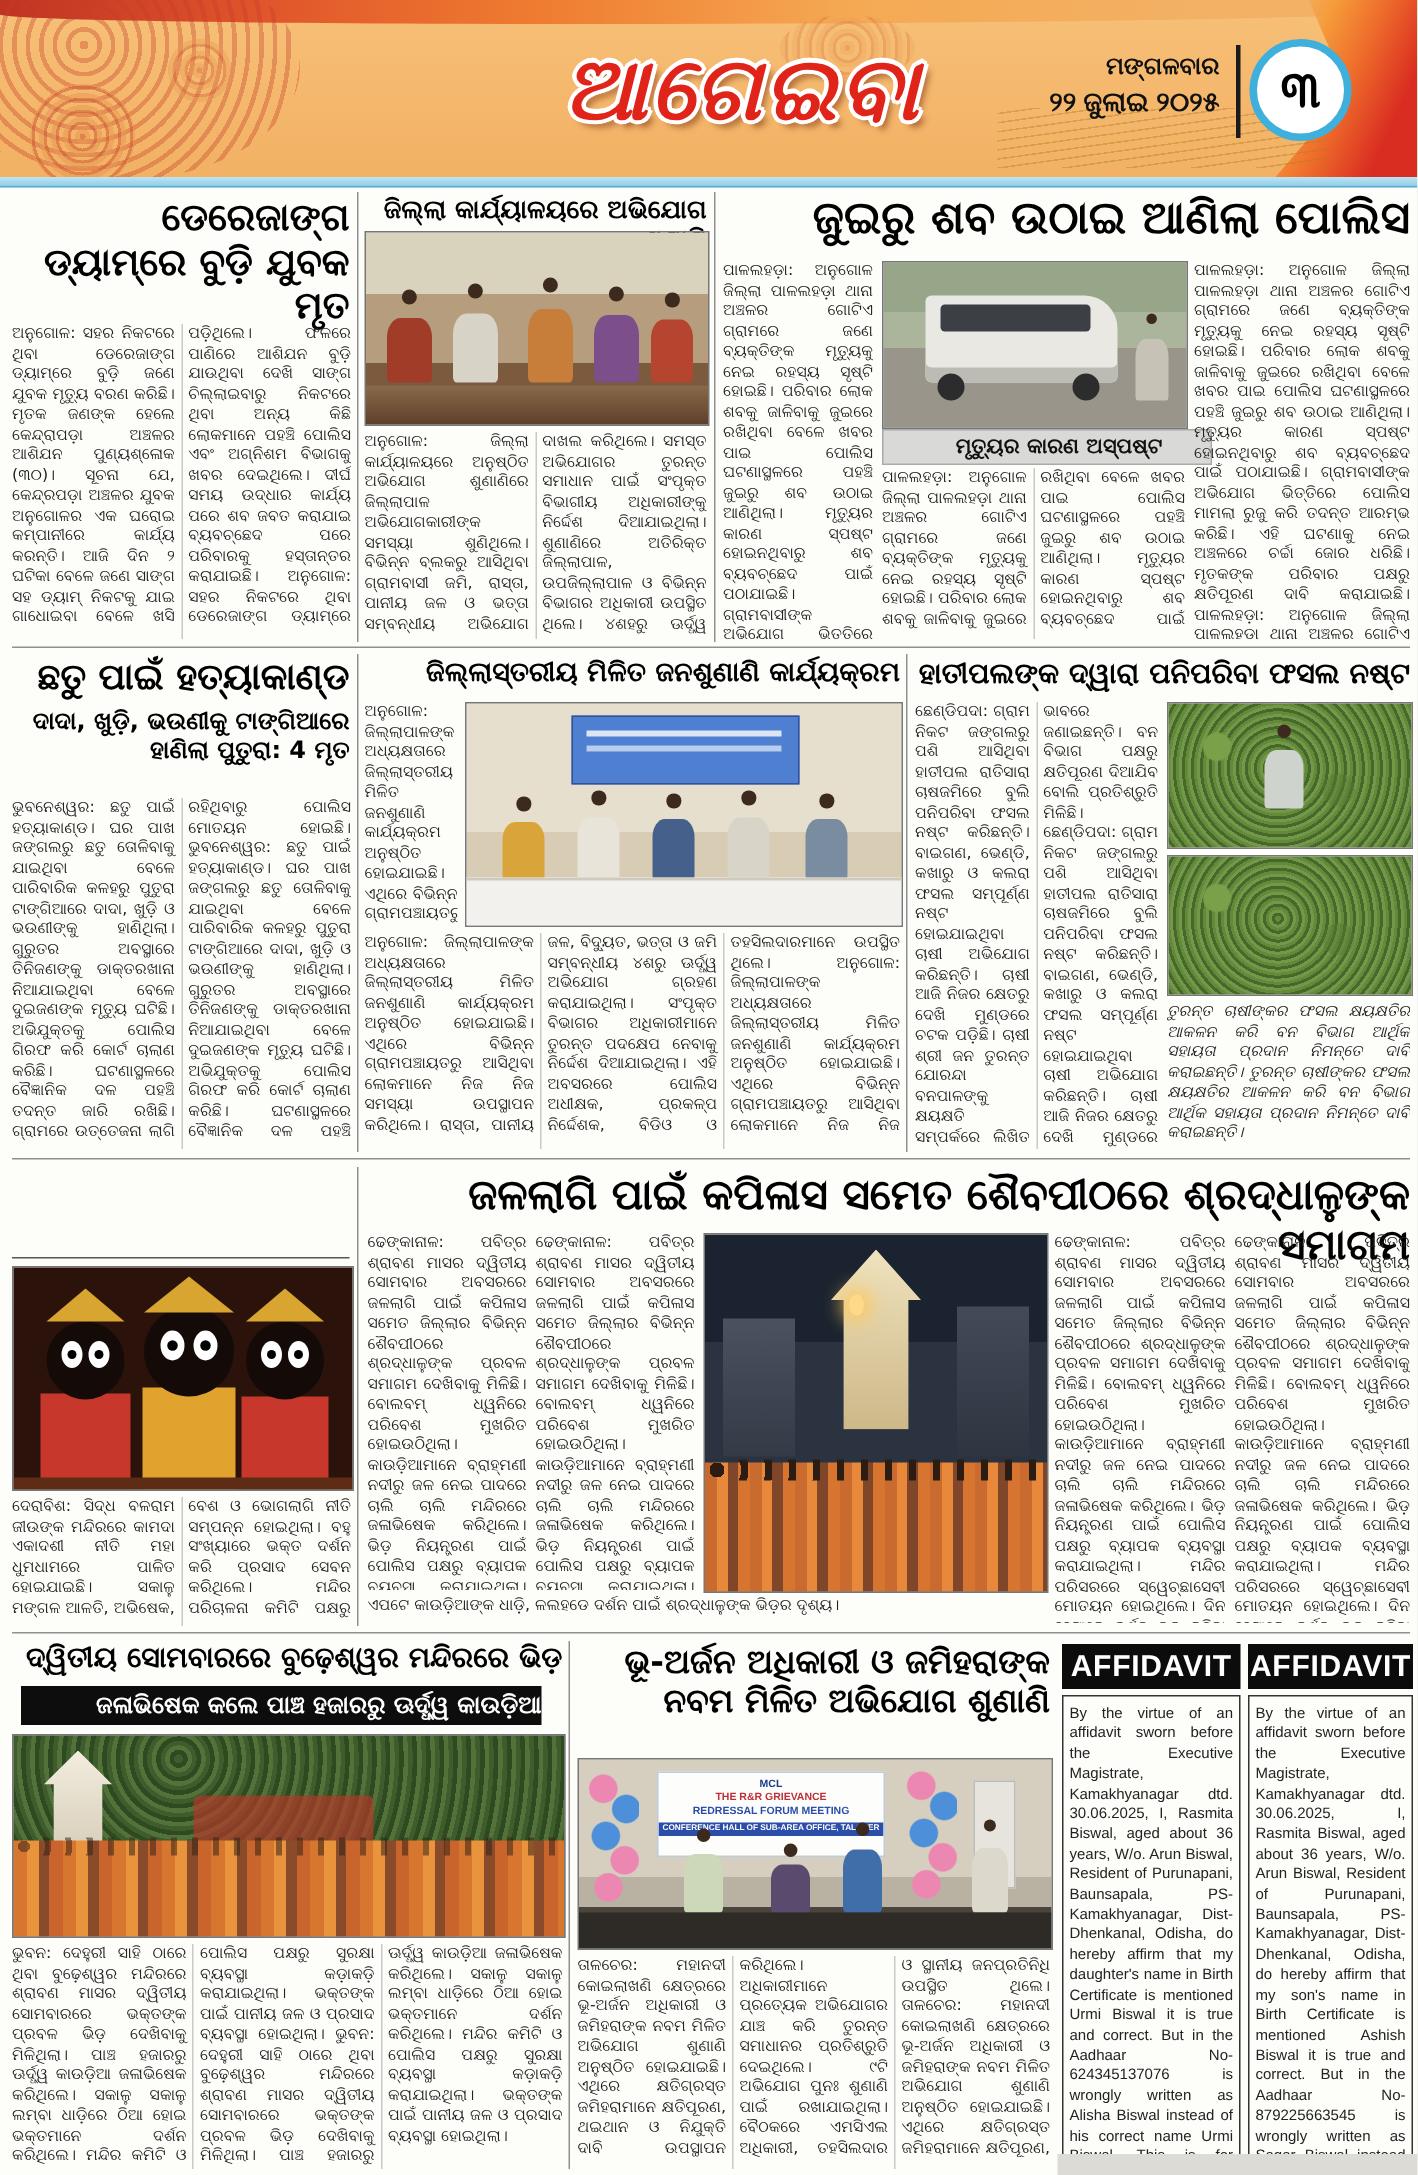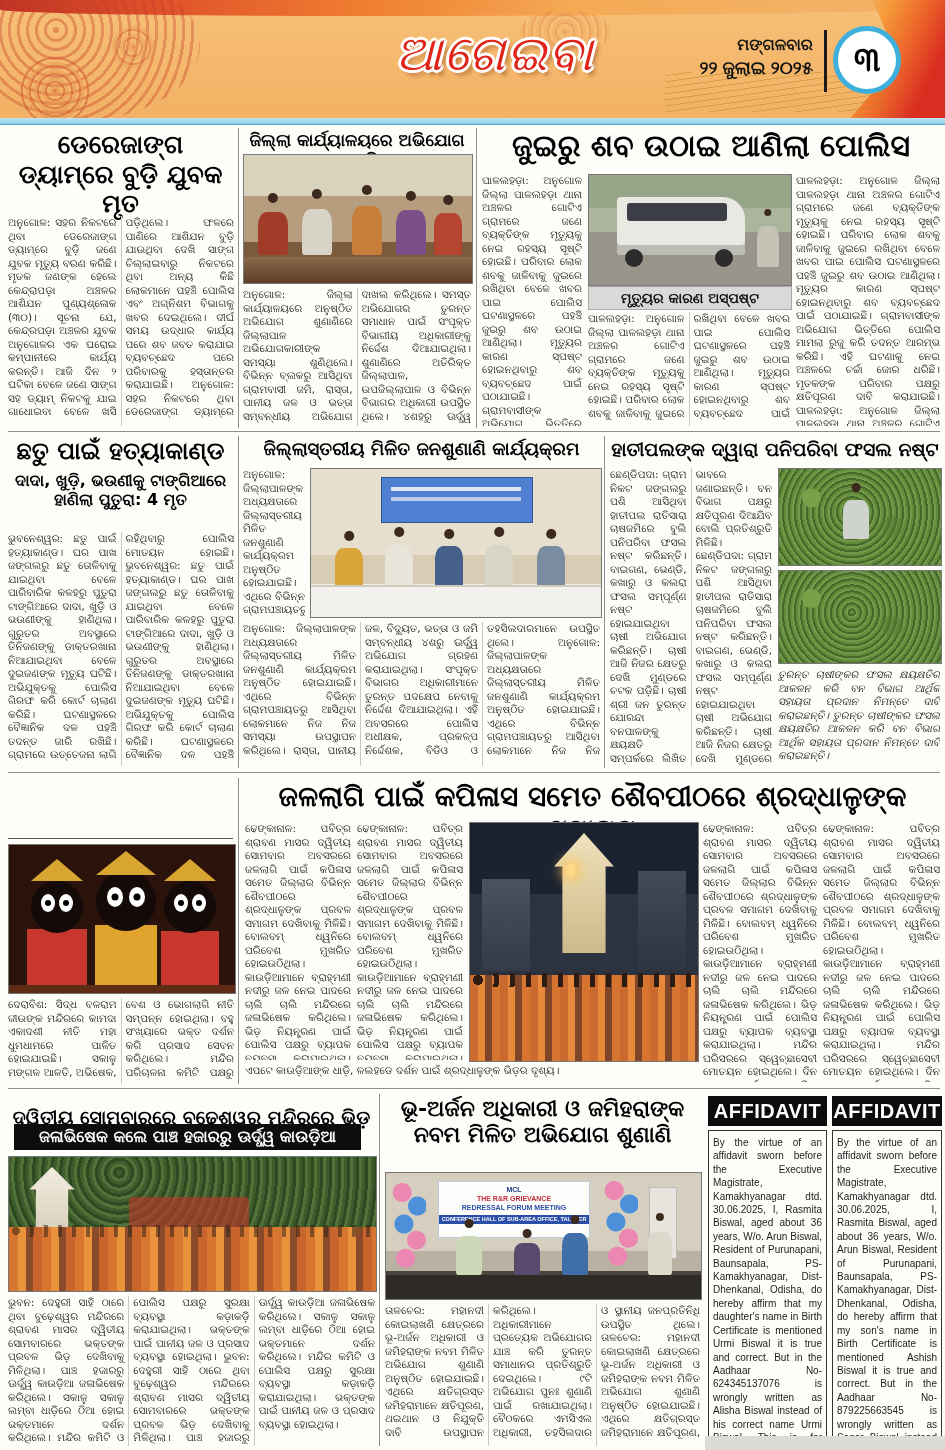--- a/index.html
+++ b/index.html
@@ -16,45 +16,45 @@
   .mh-mandala{position:absolute;left:20px;top:56px;width:70px;height:70px;border-radius:50%;opacity:.55;
             background:repeating-radial-gradient(circle,#cf5b34 0 2px,#e89a55 2px 5px,rgba(246,188,114,.1) 5px 8px);}
   .mh-mandala.m2{left:110px;top:24px;width:46px;height:46px;opacity:.4;}
   .mh-mandala.m3{left:520px;top:10px;width:90px;height:44px;opacity:.25;}
   .mh-flame{position:absolute;right:0;top:0;width:110px;height:118px;
             background:linear-gradient(115deg,rgba(246,188,114,0) 18%,#f59b3a 34%,#ee6b2b 55%,#d92d21 80%);
             clip-path:polygon(34% 0,100% 0,100% 100%,14% 100%,58% 52%);}
   .mh-goldlines{position:absolute;right:60px;bottom:6px;width:220px;height:40px;opacity:.5;
             background:repeating-linear-gradient(-8deg,rgba(177,124,24,.8) 0 1px,transparent 1px 6px);}
   #paper-title{position:absolute;left:330px;top:26px;width:330px;text-align:center;
-            font-size:48px;font-weight:normal;font-style:italic;letter-spacing:2px;color:#e02419;
+            font-size:58px;font-weight:bold;font-style:italic;letter-spacing:2px;color:#e02419;
             text-shadow:-2px -2px 0 #fff,2px -2px 0 #fff,-2px 2px 0 #fff,2px 2px 0 #fff,0 -3px 0 #fff,0 3px 0 #fff,-3px 0 0 #fff,3px 0 0 #fff,4px 5px 4px rgba(120,40,10,.55);}
   #mh-dateblock{position:absolute;right:132px;top:34px;text-align:right;color:#111;line-height:1.35;}
   #mh-weekday{font-size:16px;font-weight:bold;}
   #mh-date{font-size:18px;font-weight:bold;}
   .mh-vbar{position:absolute;right:118px;top:30px;width:3px;height:62px;background:#1a1a1a;}
   #mh-pagecircle{position:absolute;right:44px;top:26px;width:58px;height:58px;border-radius:50%;
             background:#fff;border:5px solid #3fb0dc;display:flex;align-items:center;justify-content:center;
             font-size:34px;font-weight:bold;color:#000;}
   #mh-bluerule{position:absolute;left:0;top:118px;width:945px;height:6px;
             background:linear-gradient(#bfe3f2,#8ecfe9);border-bottom:1px solid #57a9cc;}
   
-  .headline{position:absolute;font-weight:bold;color:#000;text-align:center;line-height:1.18;
+  .headline{position:absolute;font-weight:bold;color:#000;text-align:right;line-height:1.18;
             font-family:"DejaVu Sans","Liberation Sans",sans-serif;}
   .bodytext{position:absolute;font-size:10.5px;line-height:13.5px;text-align:justify;overflow:hidden;
             color:#222;font-family:"DejaVu Sans","Liberation Sans",sans-serif;}
   .cols2{column-count:2;column-gap:9px;column-rule:1px solid #c9c9c9;}
   .cols3{column-count:3;column-gap:9px;column-rule:1px solid #c9c9c9;}
   .vrule{position:absolute;width:1px;background:#8f8f8f;}
   .hrule{position:absolute;height:1px;background:#8f8f8f;}
   .photo{position:absolute;overflow:hidden;background:#999;border:1px solid #777;}
   .caption-bar{position:absolute;background:#d9d9d7;color:#111;font-weight:bold;text-align:center;
             font-size:14px;line-height:22px;border:1px solid #aaa;
             font-family:"DejaVu Sans","Liberation Sans",sans-serif;}
-  .subhead-inverse{position:absolute;background:#0d0d0d;color:#fff;font-weight:bold;text-align:center;
+  .subhead-inverse{position:absolute;background:#0d0d0d;color:#fff;font-weight:bold;text-align:right;
             font-family:"DejaVu Sans","Liberation Sans",sans-serif;}
   .photo-caption{position:absolute;font-size:10.5px;line-height:13.5px;text-align:justify;overflow:hidden;
             color:#222;font-family:"DejaVu Sans","Liberation Sans",sans-serif;}
   
   .tx-greenfield{background:radial-gradient(circle at 20% 30%,#7ba04a 0 6%,transparent 7%),
             radial-gradient(circle at 70% 60%,#55793173 0 8%,transparent 9%),
             repeating-radial-gradient(circle at 45% 45%,#628a38 0 2px,#46682a 2px 4px,#74984a 4px 6px);}
   .tx-trees{background:repeating-radial-gradient(circle at 30% 20%,#3e5c2c 0 3px,#2e4a20 3px 6px,#527239 6px 9px);}
   .person{position:absolute;}
   .person .head{position:absolute;left:50%;top:0;transform:translateX(-50%);width:34%;aspect-ratio:1;
@@ -137,21 +137,21 @@
   <div class="photo" style="left:588px;top:174px;width:202px;height:110px;background:linear-gradient(#97a688 0 30%,#aab59b 30% 52%,#9a958b 52% 100%);">
     <div style="position:absolute;left:28px;top:22px;width:128px;height:58px;background:#e9e8e2;border-radius:4px 22px 4px 4px;box-shadow:inset 0 -10px 0 #bdbcb4;"></div>
     <div style="position:absolute;left:38px;top:28px;width:100px;height:18px;background:#3c3f45;border-radius:3px;"></div>
     <div style="position:absolute;left:36px;top:74px;width:18px;height:18px;background:#2c2c2c;border-radius:50%;"></div>
     <div style="position:absolute;left:126px;top:74px;width:18px;height:18px;background:#2c2c2c;border-radius:50%;"></div>
     <div class="person" style="left:168px;top:34px;width:22px;height:58px;">
         <div class="head"></div>
         <div class="torso" style="background:#c7c2b6;"></div>
       </div>
   </div>
-  <div class="caption-bar" style="left:588px;top:286px;width:202px;height:22px;">ମୃତ୍ୟୁର କାରଣ ଅସ୍ପଷ୍ଟ</div>
+  <div class="caption-bar" style="left:588px;top:286px;width:202px;height:22px;padding-left:16px;">ମୃତ୍ୟୁର କାରଣ ଅସ୍ପଷ୍ଟ</div>
   <div class="bodytext cols2" style="left:588px;top:312px;width:202px;height:114px;">ପାଳଲହଡ଼ା: ଅନୁଗୋଳ ଜିଲ୍ଲା ପାଳଲହଡ଼ା ଥାନା ଅଞ୍ଚଳର ଗୋଟିଏ ଗ୍ରାମରେ ଜଣେ ବ୍ୟକ୍ତିଙ୍କ ମୃତ୍ୟୁକୁ ନେଇ ରହସ୍ୟ ସୃଷ୍ଟି ହୋଇଛି। ପରିବାର ଲୋକ ଶବକୁ ଜାଳିବାକୁ ଜୁଇରେ ରଖିଥିବା ବେଳେ ଖବର ପାଇ ପୋଲିସ ଘଟଣାସ୍ଥଳରେ ପହଞ୍ଚି ଜୁଇରୁ ଶବ ଉଠାଇ ଆଣିଥିଲା। ମୃତ୍ୟୁର କାରଣ ସ୍ପଷ୍ଟ ହୋଇନଥିବାରୁ ଶବ ବ୍ୟବଚ୍ଛେଦ ପାଇଁ ପଠାଯାଇଛି। ଗ୍ରାମବାସୀଙ୍କ ଅଭିଯୋଗ ଭିତ୍ତିରେ ପୋଲିସ ମାମଲା ରୁଜୁ କରି ତଦନ୍ତ ଆରମ୍ଭ କରିଛି। ଏହି ଘଟଣାକୁ ନେଇ ଅଞ୍ଚଳରେ ଚର୍ଚ୍ଚା ଜୋର ଧରିଛି। ମୃତକଙ୍କ ପରିବାର ପକ୍ଷରୁ କ୍ଷତିପୂରଣ ଦାବି କରାଯାଇଛି। ପାଳଲହଡ଼ା: ଅନୁଗୋଳ ଜିଲ୍ଲା ପାଳଲହଡ଼ା ଥାନା ଅଞ୍ଚଳର ଗୋଟିଏ ଗ୍ରାମରେ ଜଣେ ବ୍ୟକ୍ତିଙ୍କ ମୃତ୍ୟୁକୁ ନେଇ ରହସ୍ୟ ସୃଷ୍ଟି ହୋଇଛି। ପରିବାର ଲୋକ ଶବକୁ ଜାଳିବାକୁ ଜୁଇରେ ରଖିଥିବା ବେଳେ ଖବର ପାଇ ପୋଲିସ ଘଟଣାସ୍ଥଳରେ ପହଞ୍ଚି ଜୁଇରୁ ଶବ ଉଠାଇ ଆଣିଥିଲା। ମୃତ୍ୟୁର କାରଣ ସ୍ପଷ୍ଟ ହୋଇନଥିବାରୁ ଶବ ବ୍ୟବଚ୍ଛେଦ ପାଇଁ ପଠାଯାଇଛି। ଗ୍ରାମବାସୀଙ୍କ ଅଭିଯୋଗ ଭିତ୍ତିରେ ପୋଲିସ ମାମଲା ରୁଜୁ କରି ତଦନ୍ତ ଆରମ୍ଭ କରିଛି। ଏହି ଘଟଣାକୁ ନେଇ ଅଞ୍ଚଳରେ ଚର୍ଚ୍ଚା ଜୋର ଧରିଛି। ମୃତକଙ୍କ ପରିବାର ପକ୍ଷରୁ କ୍ଷତିପୂରଣ ଦାବି କରାଯାଇଛି।</div>
   <div class="bodytext" style="left:796px;top:174px;width:144px;height:252px;">ପାଳଲହଡ଼ା: ଅନୁଗୋଳ ଜିଲ୍ଲା ପାଳଲହଡ଼ା ଥାନା ଅଞ୍ଚଳର ଗୋଟିଏ ଗ୍ରାମରେ ଜଣେ ବ୍ୟକ୍ତିଙ୍କ ମୃତ୍ୟୁକୁ ନେଇ ରହସ୍ୟ ସୃଷ୍ଟି ହୋଇଛି। ପରିବାର ଲୋକ ଶବକୁ ଜାଳିବାକୁ ଜୁଇରେ ରଖିଥିବା ବେଳେ ଖବର ପାଇ ପୋଲିସ ଘଟଣାସ୍ଥଳରେ ପହଞ୍ଚି ଜୁଇରୁ ଶବ ଉଠାଇ ଆଣିଥିଲା। ମୃତ୍ୟୁର କାରଣ ସ୍ପଷ୍ଟ ହୋଇନଥିବାରୁ ଶବ ବ୍ୟବଚ୍ଛେଦ ପାଇଁ ପଠାଯାଇଛି। ଗ୍ରାମବାସୀଙ୍କ ଅଭିଯୋଗ ଭିତ୍ତିରେ ପୋଲିସ ମାମଲା ରୁଜୁ କରି ତଦନ୍ତ ଆରମ୍ଭ କରିଛି। ଏହି ଘଟଣାକୁ ନେଇ ଅଞ୍ଚଳରେ ଚର୍ଚ୍ଚା ଜୋର ଧରିଛି। ମୃତକଙ୍କ ପରିବାର ପକ୍ଷରୁ କ୍ଷତିପୂରଣ ଦାବି କରାଯାଇଛି। ପାଳଲହଡ଼ା: ଅନୁଗୋଳ ଜିଲ୍ଲା ପାଳଲହଡ଼ା ଥାନା ଅଞ୍ଚଳର ଗୋଟିଏ ଗ୍ରାମରେ ଜଣେ ବ୍ୟକ୍ତିଙ୍କ ମୃତ୍ୟୁକୁ ନେଇ ରହସ୍ୟ ସୃଷ୍ଟି ହୋଇଛି। ପରିବାର ଲୋକ ଶବକୁ ଜାଳିବାକୁ ଜୁଇରେ ରଖିଥିବା ବେଳେ ଖବର ପାଇ ପୋଲିସ ଘଟଣାସ୍ଥଳରେ ପହଞ୍ଚି ଜୁଇରୁ ଶବ ଉଠାଇ ଆଣିଥିଲା। ମୃତ୍ୟୁର କାରଣ ସ୍ପଷ୍ଟ ହୋଇନଥିବାରୁ ଶବ ବ୍ୟବଚ୍ଛେଦ ପାଇଁ ପଠାଯାଇଛି। ଗ୍ରାମବାସୀଙ୍କ ଅଭିଯୋଗ ଭିତ୍ତିରେ ପୋଲିସ ମାମଲା ରୁଜୁ କରି ତଦନ୍ତ ଆରମ୍ଭ କରିଛି। ଏହି ଘଟଣାକୁ ନେଇ ଅଞ୍ଚଳରେ ଚର୍ଚ୍ଚା ଜୋର ଧରିଛି। ମୃତକଙ୍କ ପରିବାର ପକ୍ଷରୁ କ୍ଷତିପୂରଣ ଦାବି କରାଯାଇଛି।</div>
 
   <div class="hrule" style="left:8px;top:431px;width:932px;"></div>
 
   <div class="headline" style="left:8px;top:437px;width:225px;font-size:24px;">ଛତୁ ପାଇଁ ହତ୍ୟାକାଣ୍ଡ</div>
   <div class="headline" style="left:8px;top:472px;width:225px;font-size:16px;font-weight:bold;">ଦାଦା, ଖୁଡ଼ି, ଭଉଣୀକୁ ଟାଙ୍ଗିଆରେ ହାଣିଲା ପୁତୁରା: 4 ମୃତ</div>
   <div class="bodytext cols2" style="left:8px;top:532px;width:226px;height:234px;">ଭୁବନେଶ୍ୱର: ଛତୁ ପାଇଁ ହତ୍ୟାକାଣ୍ଡ। ଘର ପାଖ ଜଙ୍ଗଲରୁ ଛତୁ ତୋଳିବାକୁ ଯାଇଥିବା ବେଳେ ପାରିବାରିକ କଳହରୁ ପୁତୁରା ଟାଙ୍ଗିଆରେ ଦାଦା, ଖୁଡ଼ି ଓ ଭଉଣୀଙ୍କୁ ହାଣିଥିଲା। ଗୁରୁତର ଅବସ୍ଥାରେ ତିନିଜଣଙ୍କୁ ଡାକ୍ତରଖାନା ନିଆଯାଇଥିବା ବେଳେ ଦୁଇଜଣଙ୍କ ମୃତ୍ୟୁ ଘଟିଛି। ଅଭିଯୁକ୍ତକୁ ପୋଲିସ ଗିରଫ କରି କୋର୍ଟ ଚାଲାଣ କରିଛି। ଘଟଣାସ୍ଥଳରେ ବୈଜ୍ଞାନିକ ଦଳ ପହଞ୍ଚି ତଦନ୍ତ ଜାରି ରଖିଛି। ଗ୍ରାମରେ ଉତ୍ତେଜନା ଲାଗି ରହିଥିବାରୁ ପୋଲିସ ମୋତୟନ ହୋଇଛି। ଭୁବନେଶ୍ୱର: ଛତୁ ପାଇଁ ହତ୍ୟାକାଣ୍ଡ। ଘର ପାଖ ଜଙ୍ଗଲରୁ ଛତୁ ତୋଳିବାକୁ ଯାଇଥିବା ବେଳେ ପାରିବାରିକ କଳହରୁ ପୁତୁରା ଟାଙ୍ଗିଆରେ ଦାଦା, ଖୁଡ଼ି ଓ ଭଉଣୀଙ୍କୁ ହାଣିଥିଲା। ଗୁରୁତର ଅବସ୍ଥାରେ ତିନିଜଣଙ୍କୁ ଡାକ୍ତରଖାନା ନିଆଯାଇଥିବା ବେଳେ ଦୁଇଜଣଙ୍କ ମୃତ୍ୟୁ ଘଟିଛି। ଅଭିଯୁକ୍ତକୁ ପୋଲିସ ଗିରଫ କରି କୋର୍ଟ ଚାଲାଣ କରିଛି। ଘଟଣାସ୍ଥଳରେ ବୈଜ୍ଞାନିକ ଦଳ ପହଞ୍ଚି ତଦନ୍ତ ଜାରି ରଖିଛି। ଗ୍ରାମରେ ଉତ୍ତେଜନା ଲାଗି ରହିଥିବାରୁ ପୋଲିସ ମୋତୟନ ହୋଇଛି। ଭୁବନେଶ୍ୱର: ଛତୁ ପାଇଁ ହତ୍ୟାକାଣ୍ଡ। ଘର ପାଖ ଜଙ୍ଗଲରୁ ଛତୁ ତୋଳିବାକୁ ଯାଇଥିବା ବେଳେ ପାରିବାରିକ କଳହରୁ ପୁତୁରା ଟାଙ୍ଗିଆରେ ଦାଦା, ଖୁଡ଼ି ଓ ଭଉଣୀଙ୍କୁ ହାଣିଥିଲା। ଗୁରୁତର ଅବସ୍ଥାରେ ତିନିଜଣଙ୍କୁ ଡାକ୍ତରଖାନା ନିଆଯାଇଥିବା ବେଳେ ଦୁଇଜଣଙ୍କ ମୃତ୍ୟୁ ଘଟିଛି। ଅଭିଯୁକ୍ତକୁ ପୋଲିସ ଗିରଫ କରି କୋର୍ଟ ଚାଲାଣ କରିଛି। ଘଟଣାସ୍ଥଳରେ ବୈଜ୍ଞାନିକ ଦଳ ପହଞ୍ଚି ତଦନ୍ତ ଜାରି ରଖିଛି। ଗ୍ରାମରେ ଉତ୍ତେଜନା ଲାଗି ରହିଥିବାରୁ ପୋଲିସ ମୋତୟନ ହୋଇଛି।</div>
 
   <div class="vrule" style="left:238px;top:436px;height:332px;"></div>
@@ -244,21 +244,21 @@
     <div style="position:absolute;left:96px;top:40px;width:10px;height:14px;background:#ffd98a;border-radius:50%;box-shadow:0 0 12px 5px rgba(255,200,90,.8);"></div>
     <div style="position:absolute;left:0;bottom:0;width:100%;height:86px;background:repeating-linear-gradient(90deg,#c96a2e 0 8px,#e8883a 8px 15px,#80462a 15px 22px,#d77430 22px 30px);"></div>
     <div style="position:absolute;left:0;bottom:74px;width:100%;height:14px;background:repeating-radial-gradient(circle at 8px 7px,#2c1c12 0 5px,transparent 5px 16px);"></div>
   </div>
   <div class="photo-caption" style="left:245px;top:1064px;width:452px;height:18px;white-space:nowrap;overflow:hidden;">ଏପଟେ କାଉଡ଼ିଆଙ୍କ ଧାଡ଼ି, ଳଲହଡେ ଦର୍ଶନ ପାଇଁ ଶ୍ରଦ୍ଧାଳୁଙ୍କ ଭିଡ଼ର ଦୃଶ୍ୟ।</div>
   <div class="bodytext" style="left:703px;top:822px;width:114px;height:260px;">ଢେଙ୍କାନାଳ: ପବିତ୍ର ଶ୍ରାବଣ ମାସର ଦ୍ୱିତୀୟ ସୋମବାର ଅବସରରେ ଜଳଲାଗି ପାଇଁ କପିଳାସ ସମେତ ଜିଲ୍ଲାର ବିଭିନ୍ନ ଶୈବପୀଠରେ ଶ୍ରଦ୍ଧାଳୁଙ୍କ ପ୍ରବଳ ସମାଗମ ଦେଖିବାକୁ ମିଳିଛି। ବୋଲବମ୍ ଧ୍ୱନିରେ ପରିବେଶ ମୁଖରିତ ହୋଇଉଠିଥିଲା। କାଉଡ଼ିଆମାନେ ବ୍ରାହ୍ମଣୀ ନଦୀରୁ ଜଳ ନେଇ ପାଦରେ ଚାଲି ଚାଲି ମନ୍ଦିରରେ ଜଳାଭିଷେକ କରିଥିଲେ। ଭିଡ଼ ନିୟନ୍ତ୍ରଣ ପାଇଁ ପୋଲିସ ପକ୍ଷରୁ ବ୍ୟାପକ ବ୍ୟବସ୍ଥା କରାଯାଇଥିଲା। ମନ୍ଦିର ପରିସରରେ ସ୍ୱେଚ୍ଛାସେବୀ ମୋତୟନ ହୋଇଥିଲେ। ଦିନ ୧୨ଟାରେ ଦର୍ଶନ ବନ୍ଦ ରହିବା ପରେ ପୁଣି ଆରମ୍ଭ ହୋଇଥିଲା। ଶ୍ରଦ୍ଧାଳୁମାନେ ଧାଡ଼ିରେ ଠିଆ ହୋଇ ଦର୍ଶନ କରିଥିଲେ। ଢେଙ୍କାନାଳ: ପବିତ୍ର ଶ୍ରାବଣ ମାସର ଦ୍ୱିତୀୟ ସୋମବାର ଅବସରରେ ଜଳଲାଗି ପାଇଁ କପିଳାସ ସମେତ ଜିଲ୍ଲାର ବିଭିନ୍ନ ଶୈବପୀଠରେ ଶ୍ରଦ୍ଧାଳୁଙ୍କ ପ୍ରବଳ ସମାଗମ ଦେଖିବାକୁ ମିଳିଛି। ବୋଲବମ୍ ଧ୍ୱନିରେ ପରିବେଶ ମୁଖରିତ ହୋଇଉଠିଥିଲା। କାଉଡ଼ିଆମାନେ ବ୍ରାହ୍ମଣୀ ନଦୀରୁ ଜଳ ନେଇ ପାଦରେ ଚାଲି ଚାଲି ମନ୍ଦିରରେ ଜଳାଭିଷେକ କରିଥିଲେ। ଭିଡ଼ ନିୟନ୍ତ୍ରଣ ପାଇଁ ପୋଲିସ ପକ୍ଷରୁ ବ୍ୟାପକ ବ୍ୟବସ୍ଥା କରାଯାଇଥିଲା। ମନ୍ଦିର ପରିସରରେ ସ୍ୱେଚ୍ଛାସେବୀ ମୋତୟନ ହୋଇଥିଲେ। ଦିନ ୧୨ଟାରେ ଦର୍ଶନ ବନ୍ଦ ରହିବା ପରେ ପୁଣି ଆରମ୍ଭ ହୋଇଥିଲା। ଶ୍ରଦ୍ଧାଳୁମାନେ ଧାଡ଼ିରେ ଠିଆ ହୋଇ ଦର୍ଶନ କରିଥିଲେ।</div>
   <div class="bodytext" style="left:823px;top:822px;width:117px;height:260px;">ଢେଙ୍କାନାଳ: ପବିତ୍ର ଶ୍ରାବଣ ମାସର ଦ୍ୱିତୀୟ ସୋମବାର ଅବସରରେ ଜଳଲାଗି ପାଇଁ କପିଳାସ ସମେତ ଜିଲ୍ଲାର ବିଭିନ୍ନ ଶୈବପୀଠରେ ଶ୍ରଦ୍ଧାଳୁଙ୍କ ପ୍ରବଳ ସମାଗମ ଦେଖିବାକୁ ମିଳିଛି। ବୋଲବମ୍ ଧ୍ୱନିରେ ପରିବେଶ ମୁଖରିତ ହୋଇଉଠିଥିଲା। କାଉଡ଼ିଆମାନେ ବ୍ରାହ୍ମଣୀ ନଦୀରୁ ଜଳ ନେଇ ପାଦରେ ଚାଲି ଚାଲି ମନ୍ଦିରରେ ଜଳାଭିଷେକ କରିଥିଲେ। ଭିଡ଼ ନିୟନ୍ତ୍ରଣ ପାଇଁ ପୋଲିସ ପକ୍ଷରୁ ବ୍ୟାପକ ବ୍ୟବସ୍ଥା କରାଯାଇଥିଲା। ମନ୍ଦିର ପରିସରରେ ସ୍ୱେଚ୍ଛାସେବୀ ମୋତୟନ ହୋଇଥିଲେ। ଦିନ ୧୨ଟାରେ ଦର୍ଶନ ବନ୍ଦ ରହିବା ପରେ ପୁଣି ଆରମ୍ଭ ହୋଇଥିଲା। ଶ୍ରଦ୍ଧାଳୁମାନେ ଧାଡ଼ିରେ ଠିଆ ହୋଇ ଦର୍ଶନ କରିଥିଲେ। ଢେଙ୍କାନାଳ: ପବିତ୍ର ଶ୍ରାବଣ ମାସର ଦ୍ୱିତୀୟ ସୋମବାର ଅବସରରେ ଜଳଲାଗି ପାଇଁ କପିଳାସ ସମେତ ଜିଲ୍ଲାର ବିଭିନ୍ନ ଶୈବପୀଠରେ ଶ୍ରଦ୍ଧାଳୁଙ୍କ ପ୍ରବଳ ସମାଗମ ଦେଖିବାକୁ ମିଳିଛି। ବୋଲବମ୍ ଧ୍ୱନିରେ ପରିବେଶ ମୁଖରିତ ହୋଇଉଠିଥିଲା। କାଉଡ଼ିଆମାନେ ବ୍ରାହ୍ମଣୀ ନଦୀରୁ ଜଳ ନେଇ ପାଦରେ ଚାଲି ଚାଲି ମନ୍ଦିରରେ ଜଳାଭିଷେକ କରିଥିଲେ। ଭିଡ଼ ନିୟନ୍ତ୍ରଣ ପାଇଁ ପୋଲିସ ପକ୍ଷରୁ ବ୍ୟାପକ ବ୍ୟବସ୍ଥା କରାଯାଇଥିଲା। ମନ୍ଦିର ପରିସରରେ ସ୍ୱେଚ୍ଛାସେବୀ ମୋତୟନ ହୋଇଥିଲେ। ଦିନ ୧୨ଟାରେ ଦର୍ଶନ ବନ୍ଦ ରହିବା ପରେ ପୁଣି ଆରମ୍ଭ ହୋଇଥିଲା। ଶ୍ରଦ୍ଧାଳୁମାନେ ଧାଡ଼ିରେ ଠିଆ ହୋଇ ଦର୍ଶନ କରିଥିଲେ।</div>
 
   <div class="hrule" style="left:8px;top:1088px;width:932px;"></div>
 
-  <div class="headline" style="left:8px;top:1094px;width:367px;font-size:19px;margin-top:12px;">ଦ୍ୱିତୀୟ ସୋମବାରରେ ବୁଢ଼େଶ୍ୱର ମନ୍ଦିରରେ ଭିଡ଼</div>
+  <div class="headline" style="left:8px;top:1094px;width:367px;font-size:19px;">ଦ୍ୱିତୀୟ ସୋମବାରରେ ବୁଢ଼େଶ୍ୱର ମନ୍ଦିରରେ ଭିଡ଼</div>
   <div class="subhead-inverse" style="left:14px;top:1124px;width:347px;height:26px;font-size:16px;line-height:26px;">ଜଳାଭିଷେକ କଲେ ପାଞ୍ଚ ହଜାରରୁ ଊର୍ଦ୍ଧ୍ୱ କାଉଡ଼ିଆ</div>
   <div class="photo" style="left:8px;top:1156px;width:367px;height:134px;">
     <div class="tx-trees" style="position:absolute;left:0;top:0;width:100%;height:58%;"></div>
     <div style="position:absolute;left:16px;top:10px;width:54px;height:66px;background:linear-gradient(#f3ede0,#d8cfba);clip-path:polygon(50% 0,92% 34%,80% 34%,80% 100%,20% 100%,20% 34%,8% 34%);"></div>
     <div style="position:absolute;left:120px;top:40px;width:120px;height:36px;background:#b03a2a;opacity:.7;border-radius:4px;"></div>
     <div style="position:absolute;left:0;bottom:0;width:100%;height:48%;background:repeating-linear-gradient(90deg,#d7762f 0 9px,#e9933c 9px 17px,#8a4b2b 17px 24px,#c9642c 24px 33px);"></div>
     <div style="position:absolute;left:0;bottom:40%;width:100%;height:12px;background:repeating-radial-gradient(circle at 7px 6px,#31201485 0 4px,transparent 4px 14px);"></div>
   </div>
   <div class="bodytext cols3" style="left:8px;top:1296px;width:367px;height:150px;">ଭୁବନ: ଦେହୁରୀ ସାହି ଠାରେ ଥିବା ବୁଢ଼େଶ୍ୱର ମନ୍ଦିରରେ ଶ୍ରାବଣ ମାସର ଦ୍ୱିତୀୟ ସୋମବାରରେ ଭକ୍ତଙ୍କ ପ୍ରବଳ ଭିଡ଼ ଦେଖିବାକୁ ମିଳିଥିଲା। ପାଞ୍ଚ ହଜାରରୁ ଊର୍ଦ୍ଧ୍ୱ କାଉଡ଼ିଆ ଜଳାଭିଷେକ କରିଥିଲେ। ସକାଳୁ ସକାଳୁ ଲମ୍ବା ଧାଡ଼ିରେ ଠିଆ ହୋଇ ଭକ୍ତମାନେ ଦର୍ଶନ କରିଥିଲେ। ମନ୍ଦିର କମିଟି ଓ ପୋଲିସ ପକ୍ଷରୁ ସୁରକ୍ଷା ବ୍ୟବସ୍ଥା କଡ଼ାକଡ଼ି କରାଯାଇଥିଲା। ଭକ୍ତଙ୍କ ପାଇଁ ପାନୀୟ ଜଳ ଓ ପ୍ରସାଦ ବ୍ୟବସ୍ଥା ହୋଇଥିଲା। ଭୁବନ: ଦେହୁରୀ ସାହି ଠାରେ ଥିବା ବୁଢ଼େଶ୍ୱର ମନ୍ଦିରରେ ଶ୍ରାବଣ ମାସର ଦ୍ୱିତୀୟ ସୋମବାରରେ ଭକ୍ତଙ୍କ ପ୍ରବଳ ଭିଡ଼ ଦେଖିବାକୁ ମିଳିଥିଲା। ପାଞ୍ଚ ହଜାରରୁ ଊର୍ଦ୍ଧ୍ୱ କାଉଡ଼ିଆ ଜଳାଭିଷେକ କରିଥିଲେ। ସକାଳୁ ସକାଳୁ ଲମ୍ବା ଧାଡ଼ିରେ ଠିଆ ହୋଇ ଭକ୍ତମାନେ ଦର୍ଶନ କରିଥିଲେ। ମନ୍ଦିର କମିଟି ଓ ପୋଲିସ ପକ୍ଷରୁ ସୁରକ୍ଷା ବ୍ୟବସ୍ଥା କଡ଼ାକଡ଼ି କରାଯାଇଥିଲା। ଭକ୍ତଙ୍କ ପାଇଁ ପାନୀୟ ଜଳ ଓ ପ୍ରସାଦ ବ୍ୟବସ୍ଥା ହୋଇଥିଲା।</div>
 

